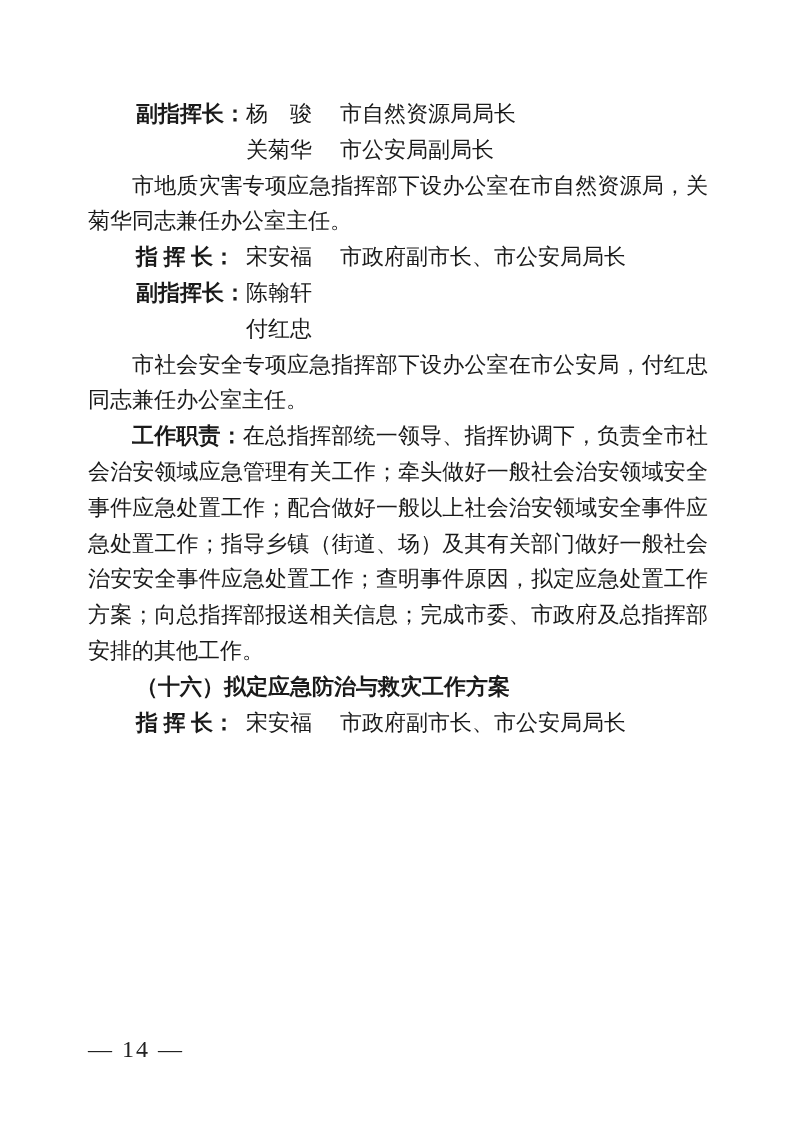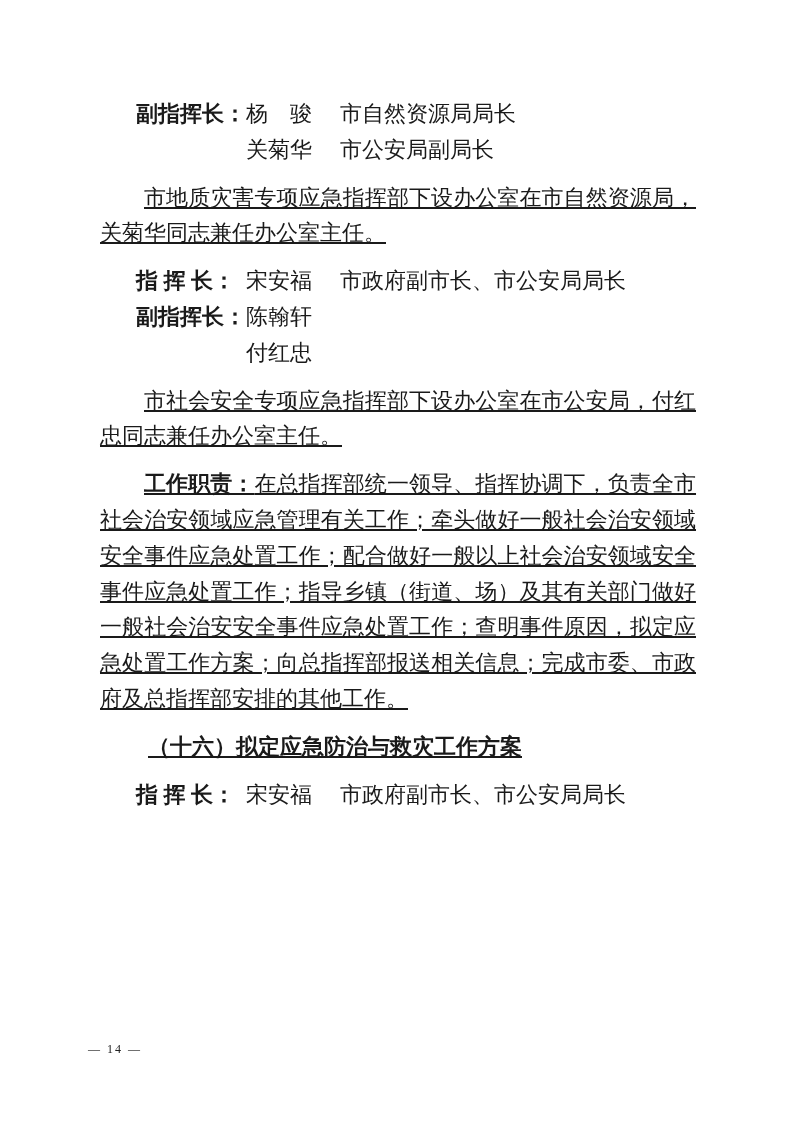--- a/index.html
+++ b/index.html
@@ -19,23 +19,22 @@
     line-height: 35.8px;
     overflow: hidden;
   }
   .content {
     position: absolute;
     top: 96px;
     left: 88px;
     width: 620px;
   }
   p {
-    margin: 12px;
+    margin: 0;
     text-align: justify;
-    text-decoration: underline;
   }
   .body-para {
     text-indent: 2em;
   }
   .bold {
     font-weight: 700;
   }
   .heading {
     padding-left: 48px;
     font-weight: 700;
@@ -60,21 +59,21 @@
     width: 94px;
     white-space: pre;
   }
   .appt-title {
     flex: 1;
   }
   .page-number {
     position: absolute;
     top: 1036px;
     left: 88px;
-    font-size: 12px;
+    font-size: 24px;
     line-height: 26px;
     letter-spacing: 2px;
     color: #222222;
   }
 </style>
 </head>
 <body>
 
 <div class="page">
   <div class="content">

